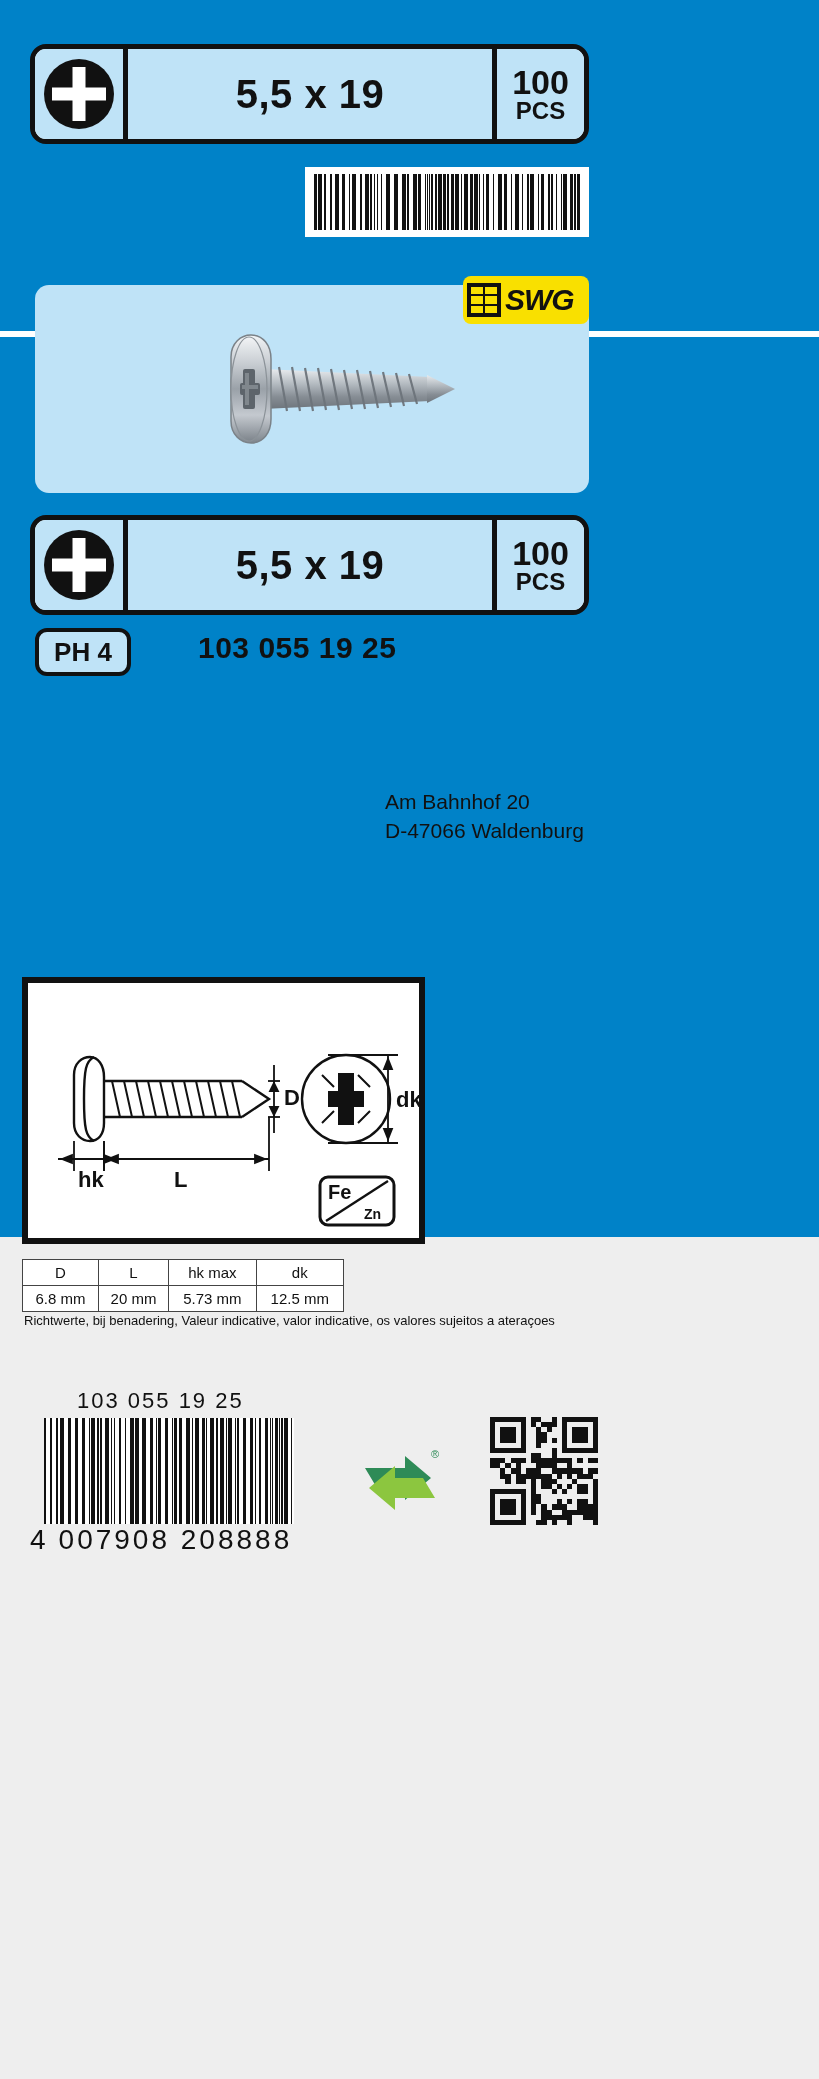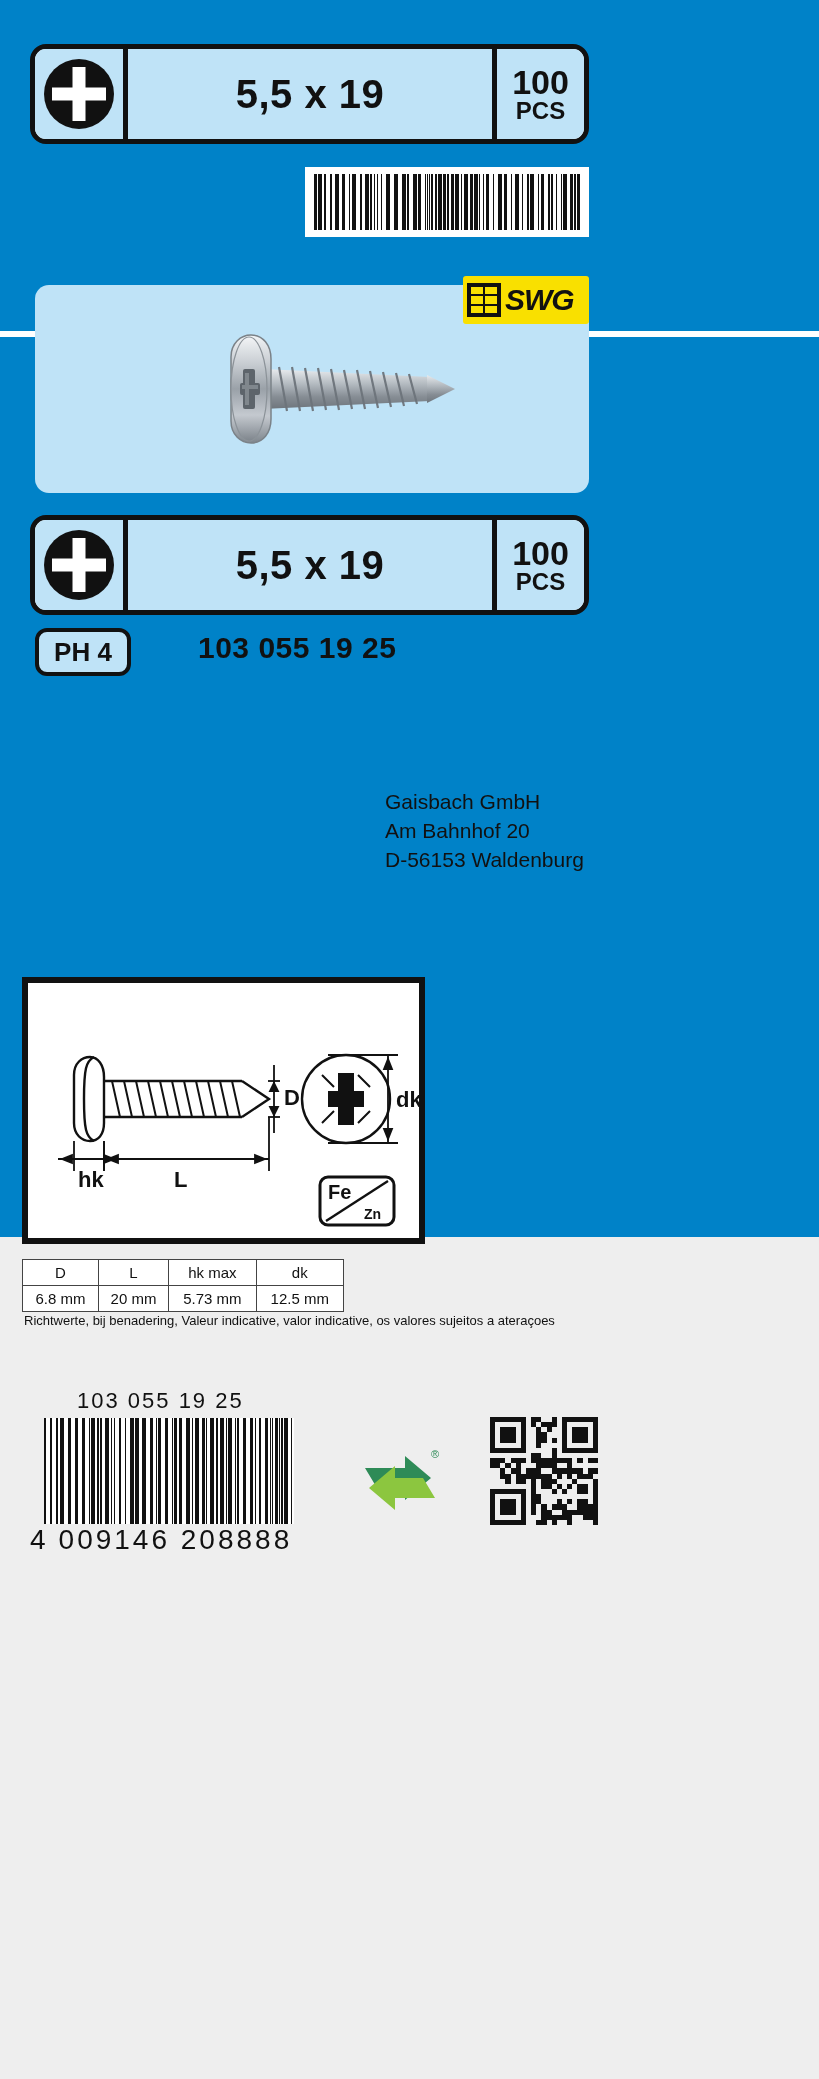--- a/index.html
+++ b/index.html
@@ -141,21 +141,21 @@
   }
 
   
   .swg-logo {
     position: absolute;
     left: 463px; top: 276px;
     width: 126px; height: 48px;
     background: #f9e000;
     display: flex;
     align-items: center;
-    border-radius: 3px;
+    border-radius: 8px;
     padding-left: 4px;
   }
   .swg-logo .mark {
     width: 34px; height: 34px;
     background: #f9e000;
     border: 3px solid #111111;
     display: grid;
     grid-template-columns: 1fr 1fr;
     grid-template-rows: 1fr 1fr 1fr;
     margin-right: 4px;
@@ -503,23 +503,22 @@
       <span class="num">100</span>
       <span class="pcs">PCS</span>
     </div>
   </div>
 
   <div class="ph3-box">PH 4</div>
 
   <div class="artno-blue">103 055 19  25</div>
 
   <div class="address">
-    <div>Gaisbach GmbH</div>
     <div>Am Bahnhof 20</div>
-    <div>D-56153 Waldenburg</div>
+    <div>D-47066 Waldenburg</div>
   </div>
 
   <div class="tech-panel">
     <svg width="391" height="255" viewBox="0 0 391 255">
 
       <g stroke="#111111" stroke-width="2.4" fill="none">
 
         <path d="M46,92 C46,80 54,74 62,74 C70,74 76,82 76,94 L76,140 C76,152 70,158 62,158 C54,158 46,152 46,140 Z"></path>
 
         <path d="M66,74 C58,78 56,86 56,116 C56,146 58,154 66,158"></path>
@@ -711,21 +710,21 @@
         <span style="width: 2px; background: rgb(17, 17, 17);"></span>
         <span style="width: 1px; background: rgb(255, 255, 255);"></span>
         <span style="width: 4px; background: rgb(17, 17, 17);"></span>
         <span style="width: 3px; background: rgb(255, 255, 255);"></span>
         <span style="width: 1px; background: rgb(17, 17, 17);"></span>
         <span style="width: 2px; background: rgb(255, 255, 255);"></span>
       </div>
   </div>
   <div class="ean-digits">
     <span class="lead">4</span>
-    <span>009146 208888</span>
+    <span>007908 208888</span>
   </div>
 
   <div class="recycle">
     <svg width="90" height="90" viewBox="0 0 90 90">
       <g fill="#2e8b57">
         <path d="M10,30 L50,30 L50,18 L76,40 L50,62 L50,50 L22,50 Z"></path>
         <path d="M80,60 L40,60 L40,72 L14,50 L40,28 L40,40 L68,40 Z" fill="#8cc63f"></path>
       </g>
       <text x="76" y="20" font-family="Liberation Sans, sans-serif" font-size="11" fill="#2e8b57">®</text>
     </svg>

